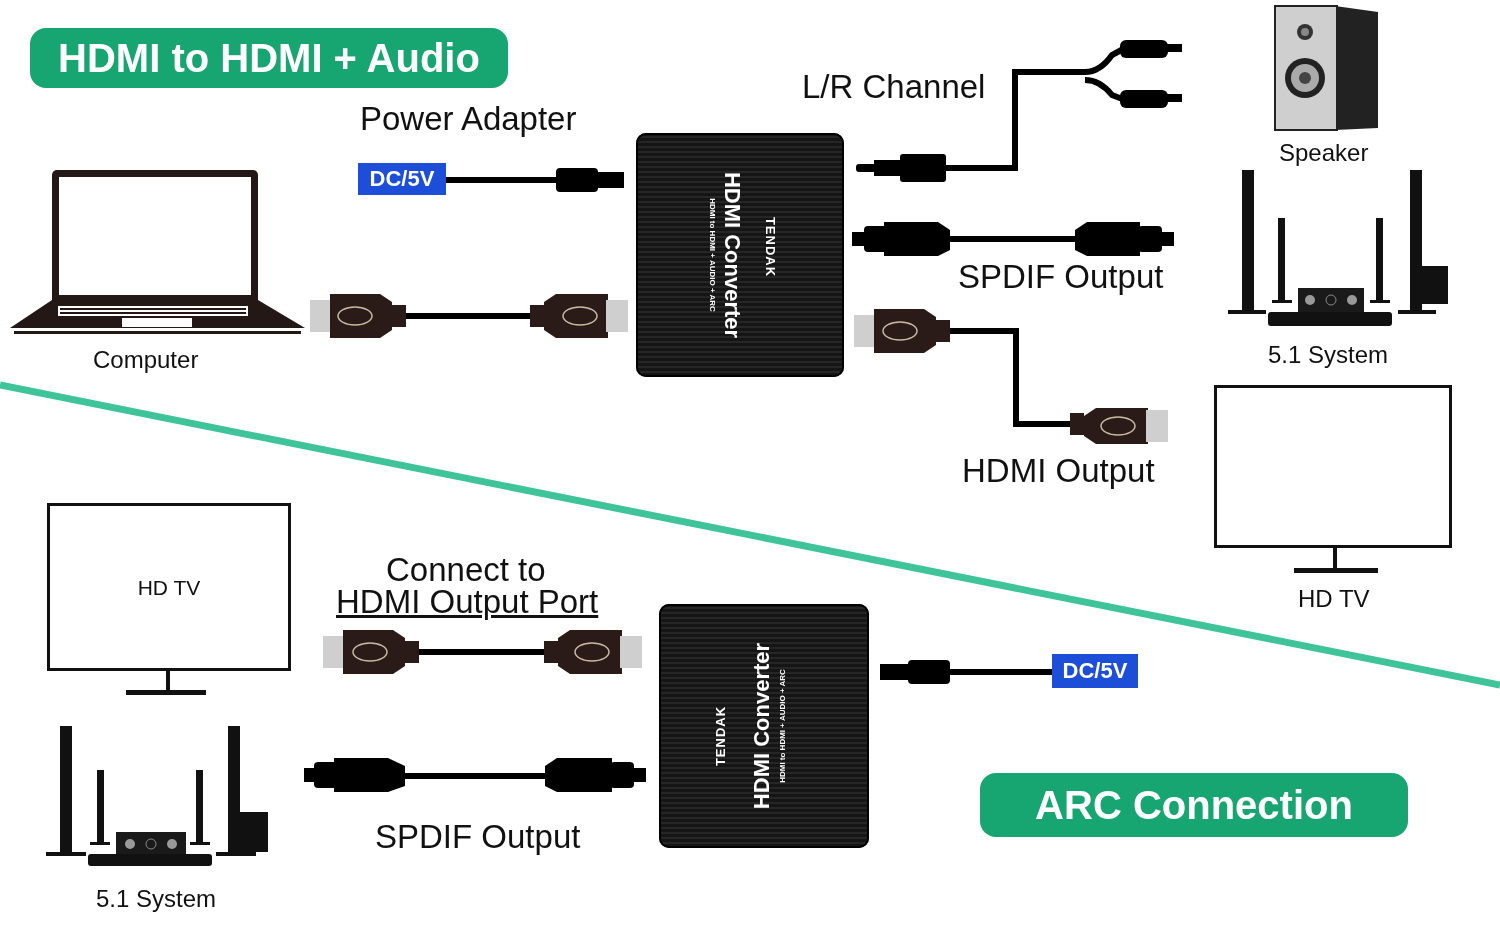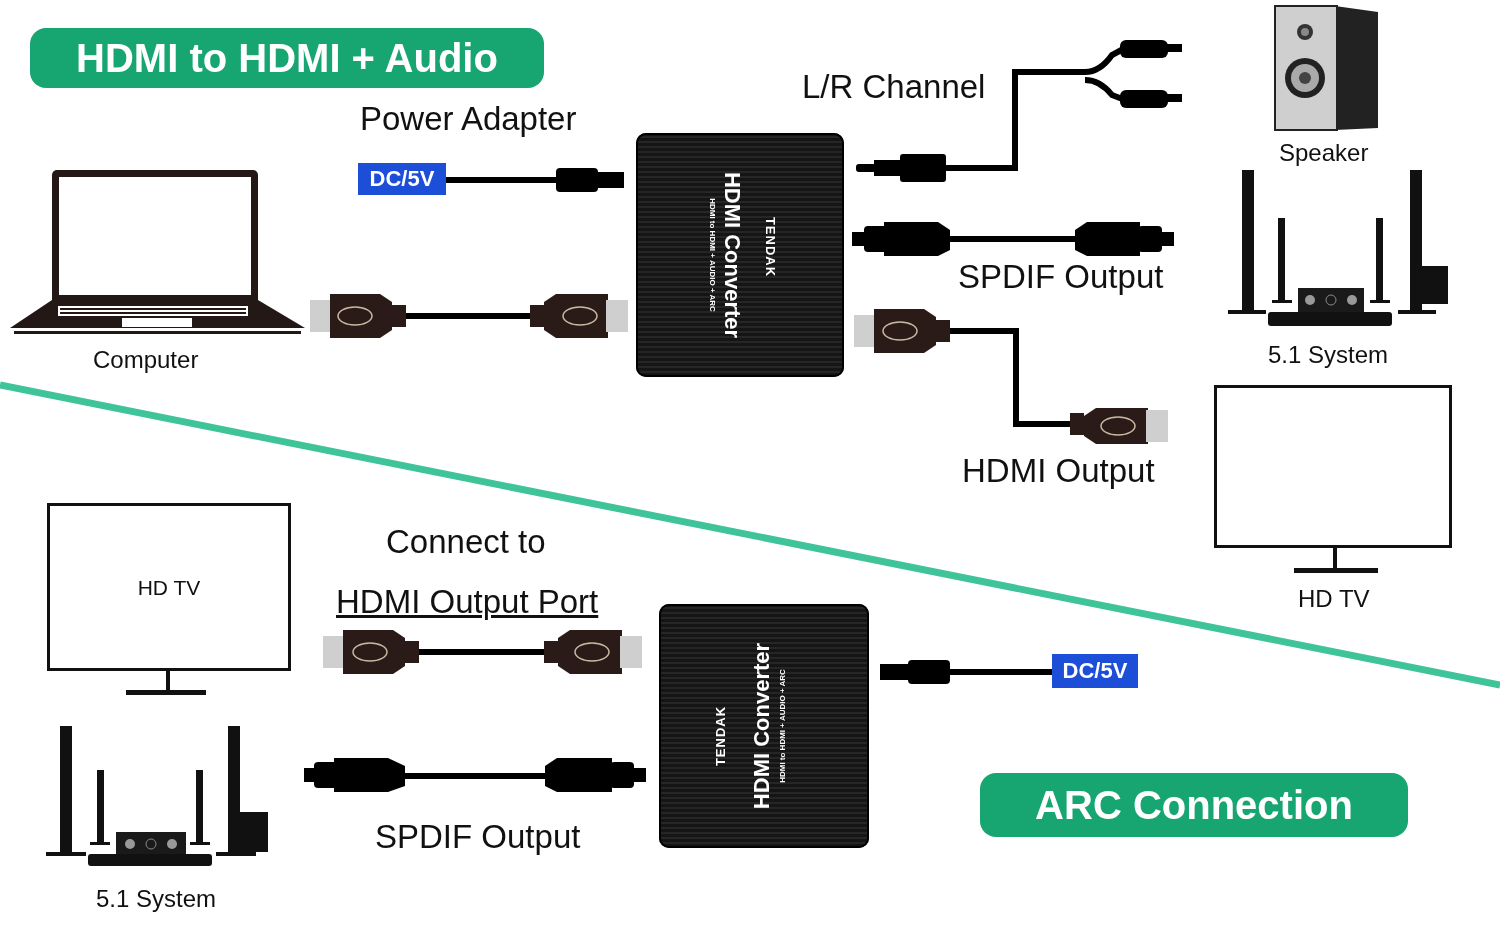--- a/index.html
+++ b/index.html
@@ -168,21 +168,21 @@
       <rect x="216" y="852" width="40" height="4" fill="#111"></rect>
       <rect x="240" y="812" width="28" height="40" fill="#111"></rect>
       <rect x="116" y="832" width="70" height="24" fill="#1a1a1a"></rect>
       <circle cx="130" cy="844" r="5" fill="#999"></circle>
       <circle cx="151" cy="844" r="5" fill="none" stroke="#888"></circle>
       <circle cx="172" cy="844" r="5" fill="#999"></circle>
       <rect x="88" y="854" width="124" height="12" rx="3" fill="#111"></rect>
     </g>
   </svg>
 
-  <div class="banner" style="left:30px;top:28px;width:514px;height:60px;font-size:40px;">HDMI to HDMI + Audio</div>
+  <div class="banner" style="left:30px;top:28px;width:478px;height:60px;font-size:40px;">HDMI to HDMI + Audio</div>
   <div class="banner" style="left:980px;top:773px;width:428px;height:64px;font-size:40px;">ARC Connection</div>
 
   <div class="lbl big" style="left:360px;top:100px;">Power Adapter</div>
   <div class="dc" style="left:358px;top:163px;width:88px;height:32px;">DC/5V</div>
   <div class="lbl big" style="left:802px;top:68px;">L/R Channel</div>
   <div class="lbl big" style="left:958px;top:258px;">SPDIF Output</div>
   <div class="lbl big" style="left:962px;top:452px;">HDMI Output</div>
   <div class="lbl small" style="left:93px;top:346px;">Computer</div>
   <div class="lbl small" style="left:1279px;top:139px;">Speaker</div>
   <div class="lbl small" style="left:1268px;top:341px;">5.1 System</div>
@@ -192,21 +192,21 @@
 
   <div class="device" style="left:636px;top:133px;width:208px;height:244px;">
     <div class="vtext" style="transform:translate(-50%,-50%) translate(-8px,0) rotate(90deg);font-size:22px;font-weight:bold;">HDMI Converter</div>
     <div class="vtext" style="transform:translate(-50%,-50%) translate(-28px,0) rotate(90deg);font-size:8px;font-weight:bold;">HDMI to HDMI + AUDIO + ARC</div>
     <div class="vtext" style="transform:translate(-50%,-50%) translate(30px,-8px) rotate(90deg);font-size:13px;font-weight:bold;letter-spacing:1px;">TENDAK</div>
   </div>
 
   <div class="tv" style="left:47px;top:503px;width:238px;height:162px;">
     <div class="tvtext" style="top:70px;">HD TV</div>
   </div>
-  <div class="lbl big" style="left:386px;top:523px;text-align:right;">Connect to</div>
+  <div class="lbl big" style="left:386px;top:551px;text-align:right;">Connect to</div>
   <div class="lbl big" style="left:336px;top:583px;text-decoration:underline;">HDMI Output Port</div>
   <div class="lbl big" style="left:375px;top:818px;">SPDIF Output</div>
   <div class="dc" style="left:1052px;top:654px;width:86px;height:34px;">DC/5V</div>
   <div class="lbl small" style="left:96px;top:885px;">5.1 System</div>
 
   <div class="device" style="left:659px;top:604px;width:210px;height:244px;">
     <div class="vtext" style="transform:translate(-50%,-50%) translate(-2px,0) rotate(-90deg);font-size:22px;font-weight:bold;">HDMI Converter</div>
     <div class="vtext" style="transform:translate(-50%,-50%) translate(18px,0) rotate(-90deg);font-size:8px;font-weight:bold;">HDMI to HDMI + AUDIO + ARC</div>
     <div class="vtext" style="transform:translate(-50%,-50%) translate(-44px,10px) rotate(-90deg);font-size:13px;font-weight:bold;letter-spacing:1px;">TENDAK</div>
   </div>

